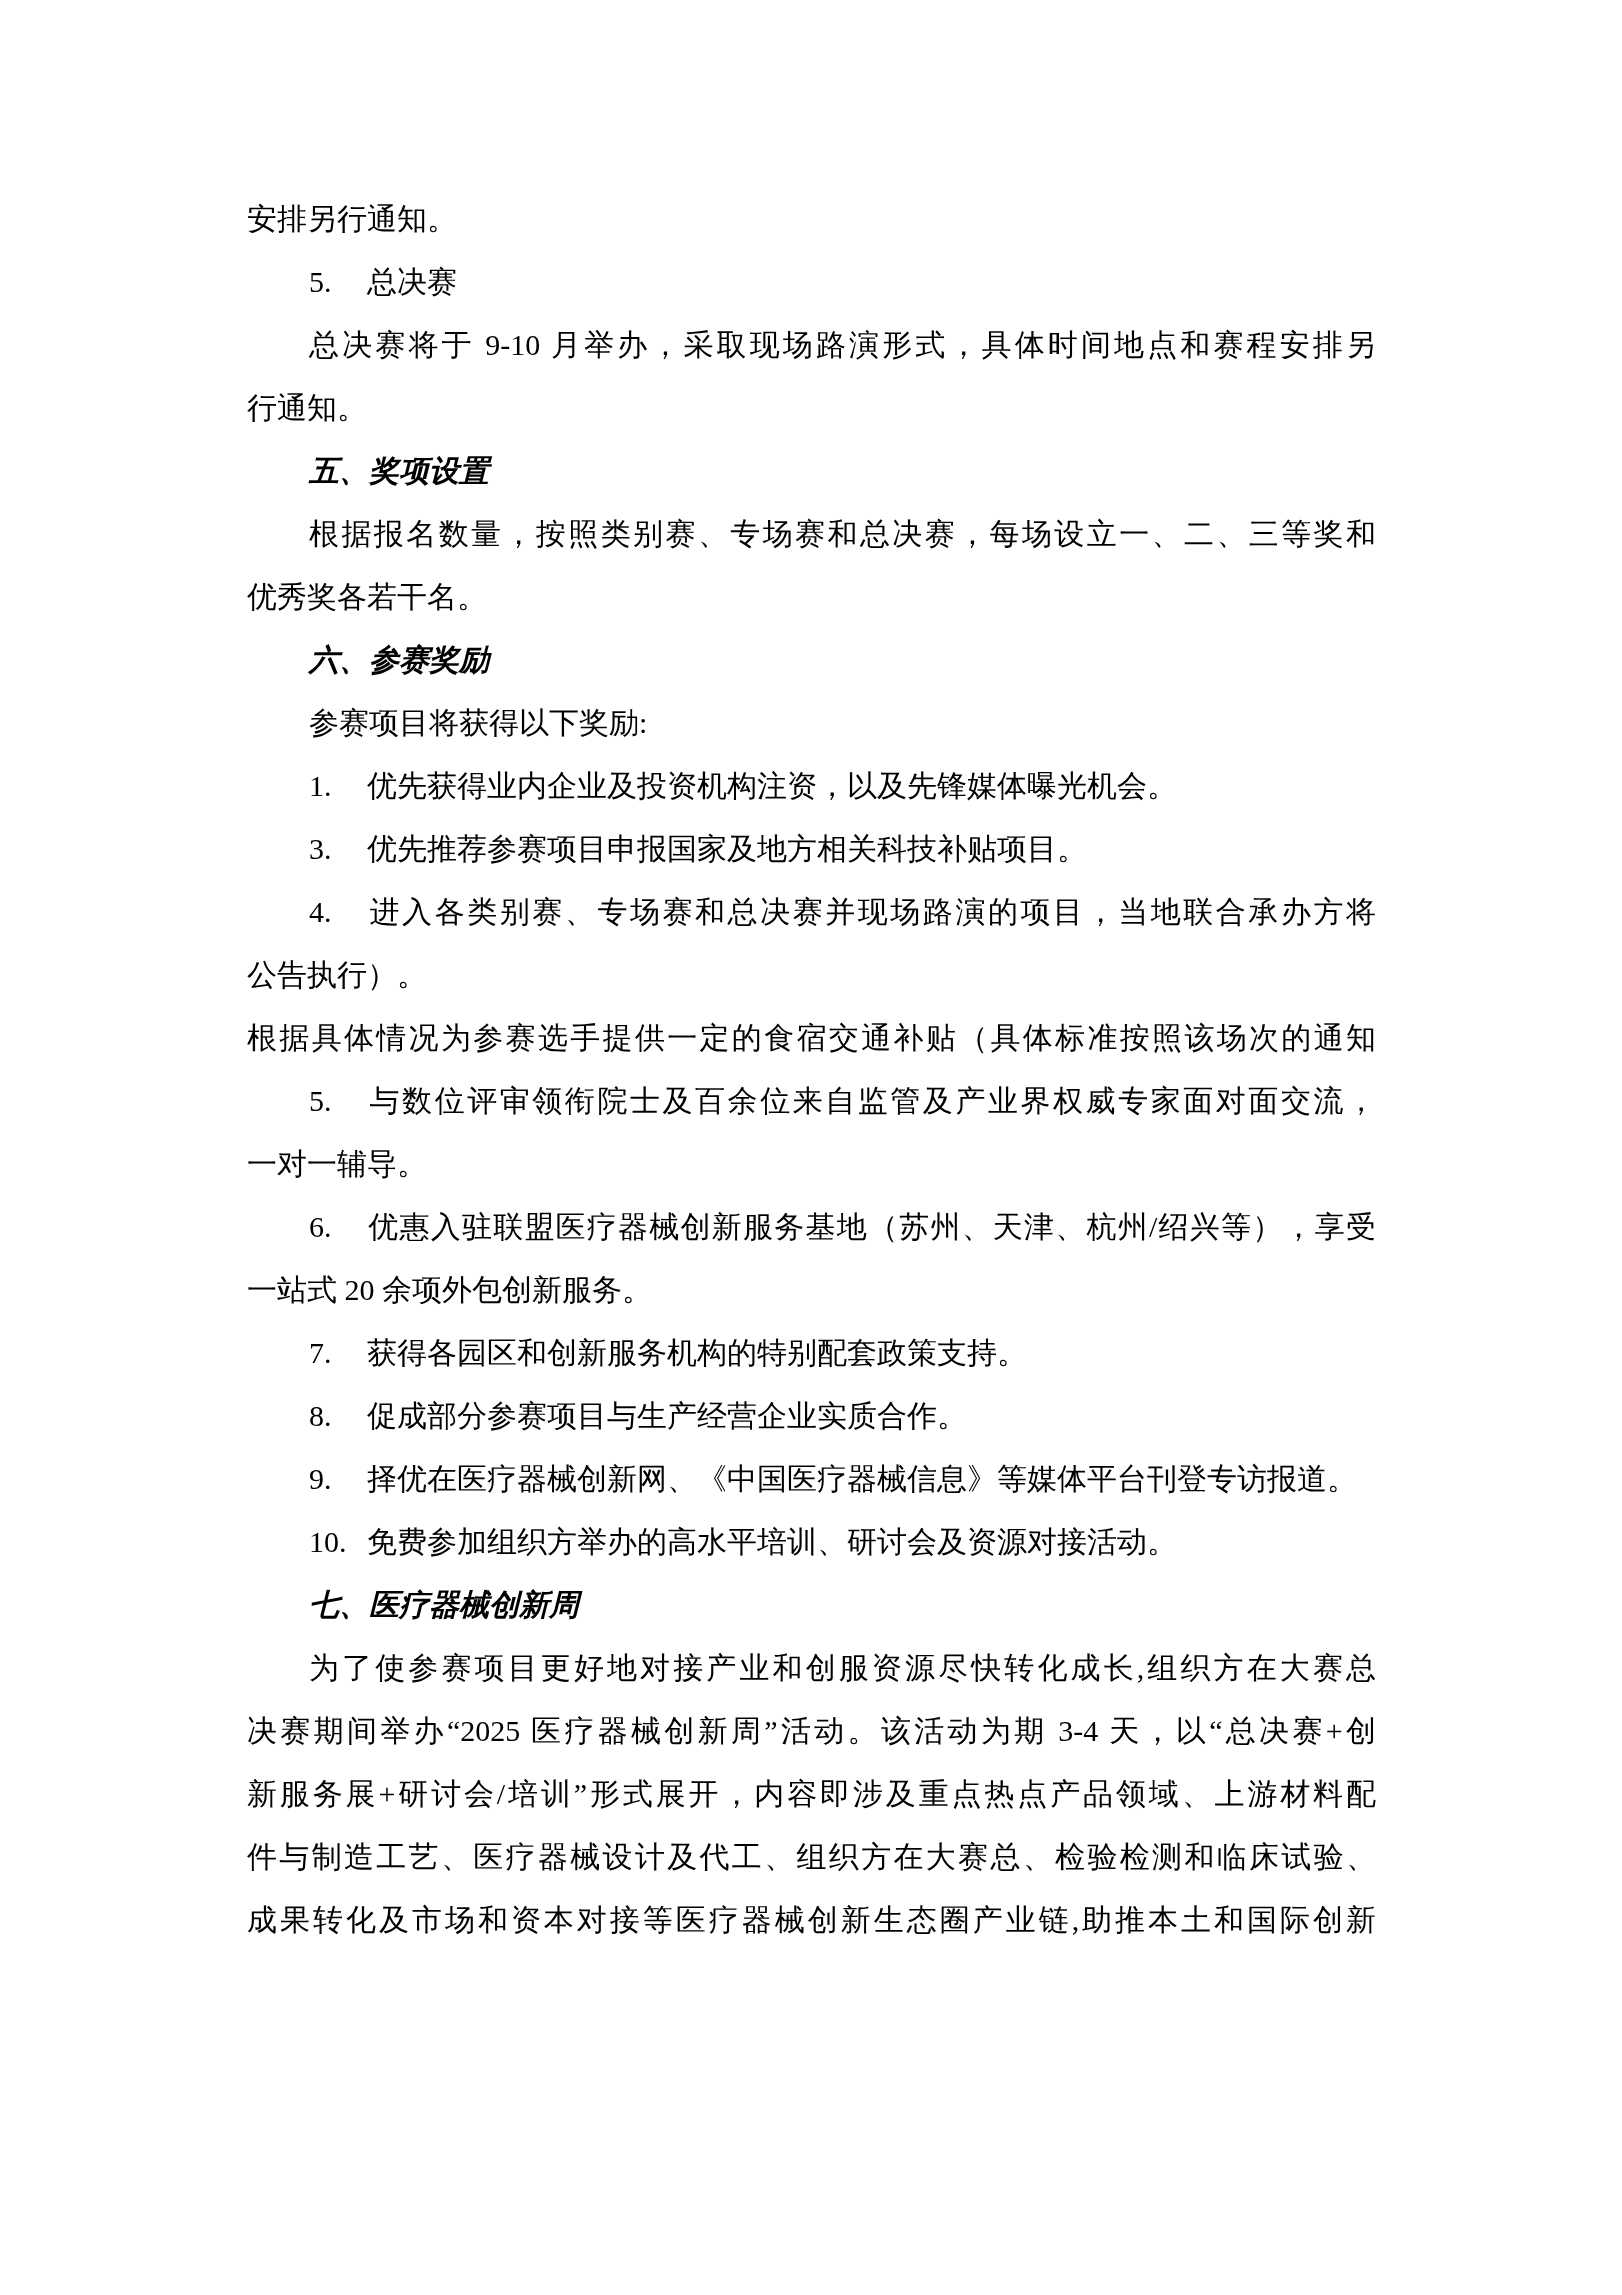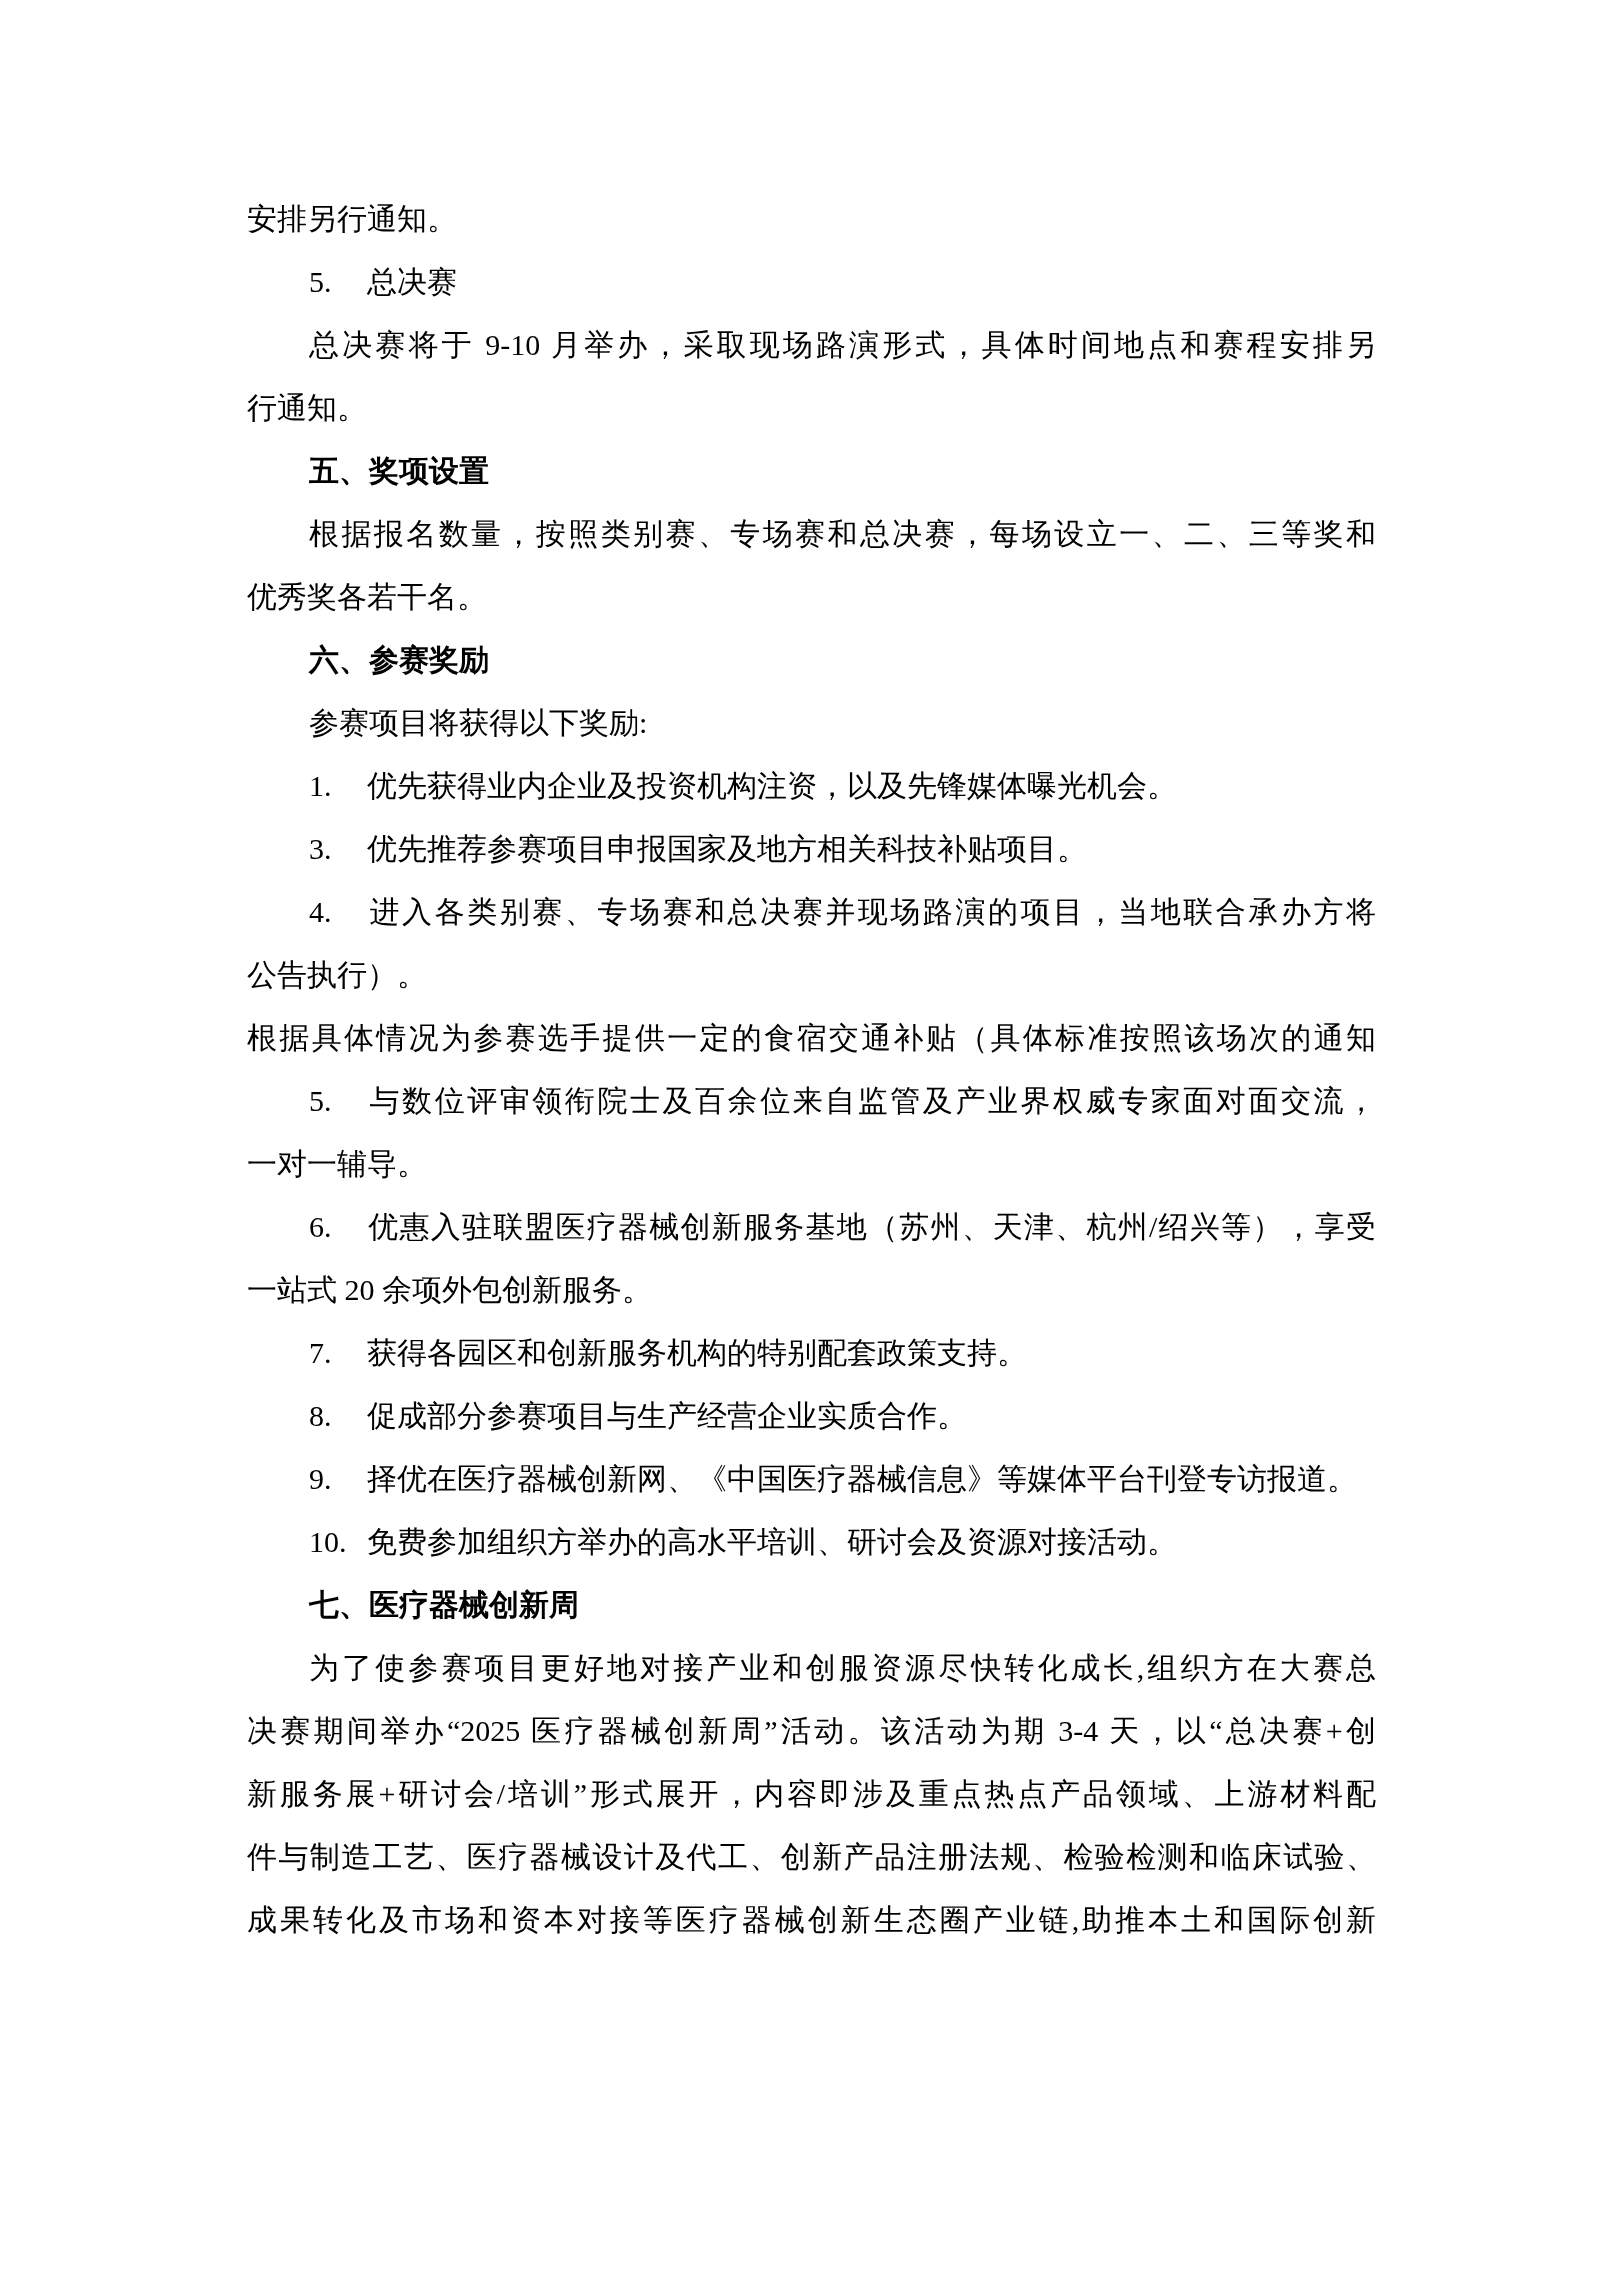--- a/index.html
+++ b/index.html
@@ -22,21 +22,21 @@
   }
   .line { white-space: normal; }
   
   .j {
     text-align: justify;
     text-align-last: justify;
     text-justify: inter-character;
   }
   
   .ind { padding-left: 62px; }
-  .heading { font-weight: bold; }
+  .heading { font-weight: bold; font-style: italic; }
   .num {
     display: inline-block;
     width: 58px;
     text-align: left;
   }
   .footer {
     position: absolute;
     top: 2055px;
     left: 0;
     width: 100%;
@@ -89,20 +89,20 @@
 
     <div class="line ind"><span class="num">9.</span><span>择优在医疗器械创新网、《中国医疗器械信息》等媒体平台刊登专访报道。</span></div>
 
     <div class="line ind"><span class="num">10.</span><span>免费参加组织方举办的高水平培训、研讨会及资源对接活动。</span></div>
 
     <div class="line ind heading">七、医疗器械创新周</div>
 
     <div class="line ind j">为了使参赛项目更好地对接产业和创服资源尽快转化成长,组织方在大赛总</div>
     <div class="line j">决赛期间举办“2025 医疗器械创新周”活动。该活动为期 3-4 天，以“总决赛+创</div>
     <div class="line j">新服务展+研讨会/培训”形式展开，内容即涉及重点热点产品领域、上游材料配</div>
-    <div class="line j">件与制造工艺、医疗器械设计及代工、创新产品注册法规、检验检测和临床试验、</div>
+    <div class="line j">件与制造工艺、医疗器械设计及代工、组织方在大赛总、检验检测和临床试验、</div>
     <div class="line j">成果转化及市场和资本对接等医疗器械创新生态圈产业链,助推本土和国际创新</div>
 
   </div>
 
   <div class="footer">第4页，共 5 页</div>
 </div>
 
 
 </body></html>

